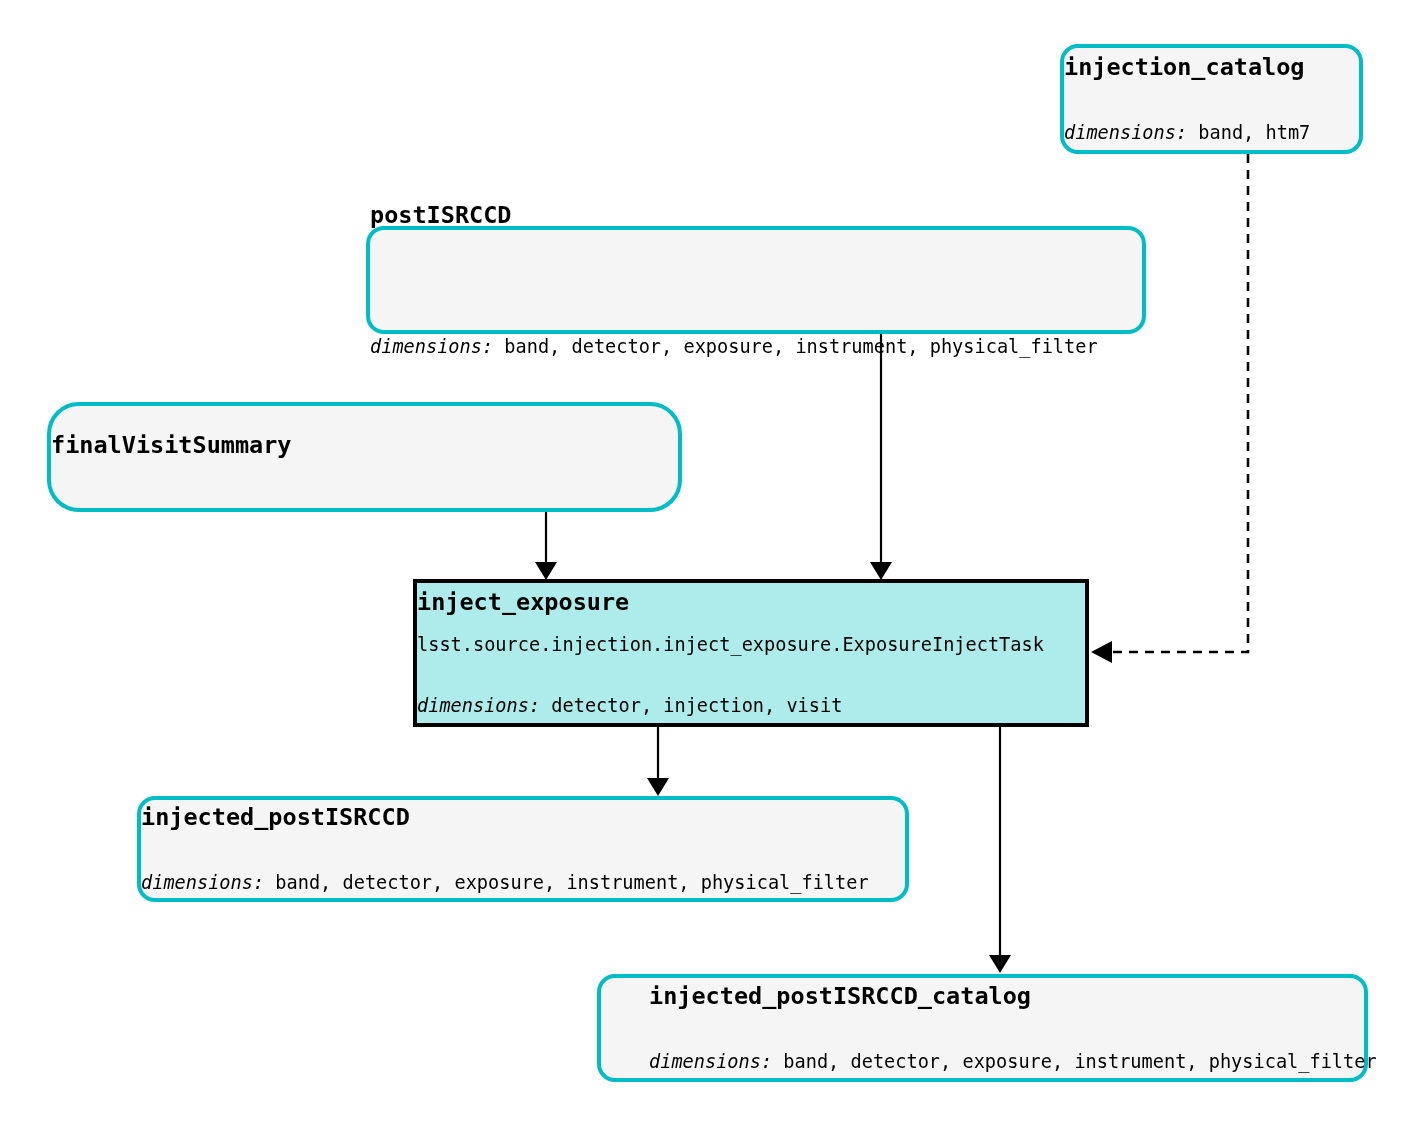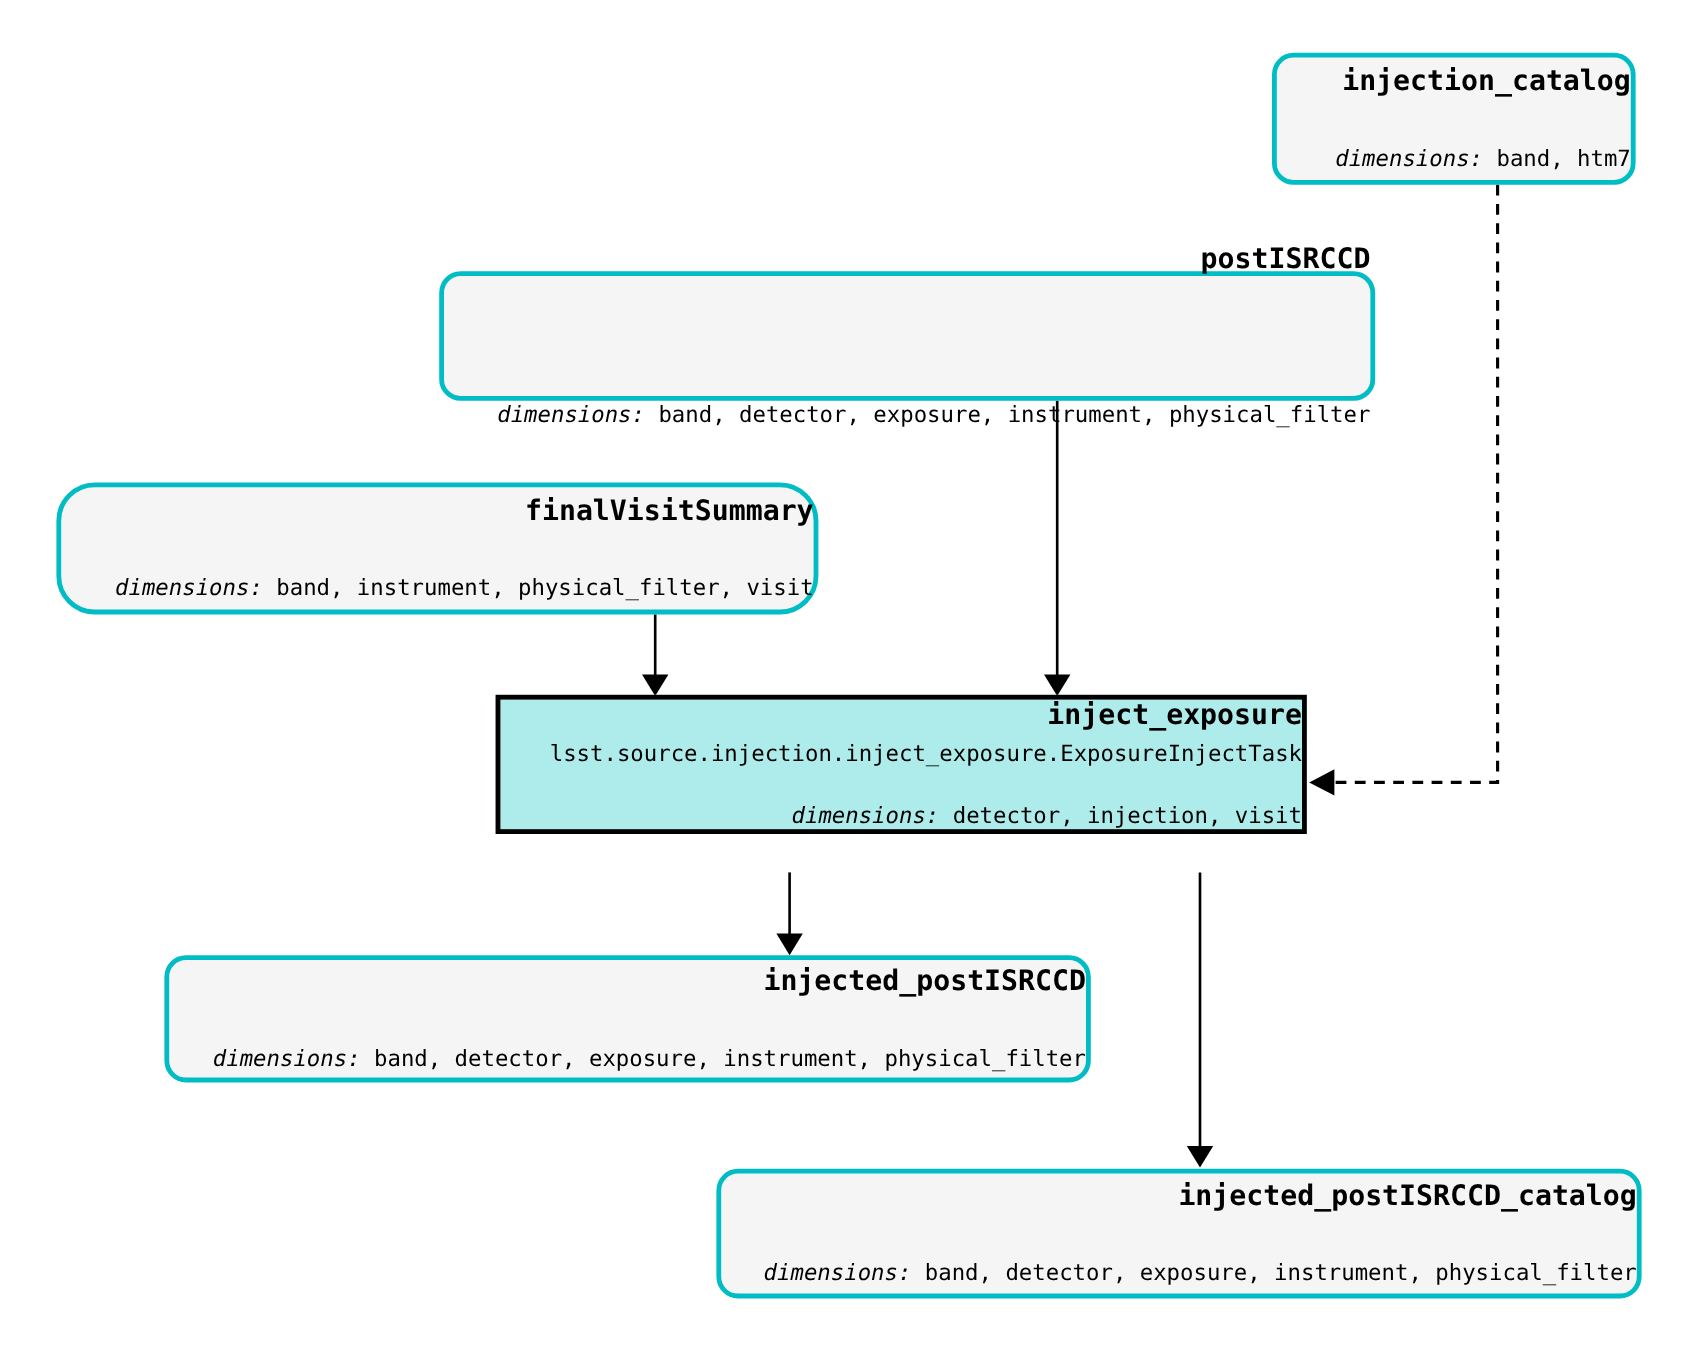--- a/index.html
+++ b/index.html
@@ -21,21 +21,21 @@
     top: 0;
     width: 1415px;
     height: 1130px;
     pointer-events: none;
   }
   .node {
     position: absolute;
     box-sizing: border-box;
     display: flex;
     flex-direction: column;
-    align-items: flex-end;
+    align-items: flex-start;
     justify-content: center;
   }
   .node.dataset {
     background: #f5f5f5;
     border: 4px solid #00bcc4;
     border-radius: 18px;
   }
   .node.task {
     background: #aeecec;
     border: 4px solid #000000;
@@ -123,27 +123,23 @@
     <div class="gap-title"></div>
     <div class="node-dims">
       <span class="dim-label">dimensions: </span>
       <span>band, detector, exposure, instrument, physical_filter</span>
     </div>
   </div>
 
   <div class="node dataset" style="left:47px; top:402px; width:635px; height:110px;border-radius:32px;">
     <div class="node-title">finalVisitSummary</div>
     <div class="gap-title"></div>
-    <div class="node-dims">
-      <span class="dim-label">dimensions: </span>
-      <span>band, instrument, physical_filter, visit</span>
-    </div>
   </div>
 
-  <div class="node task" style="left:413px; top:579px; width:676px; height:116px;">
+  <div class="node task" style="left:413px; top:579px; width:676px; height:148px;">
     <div class="node-title">inject_exposure</div>
     <div class="gap-line"></div>
     <div class="node-sub">lsst.source.injection.inject_exposure.ExposureInjectTask</div>
     <div class="gap-line"></div>
     <div class="node-dims">
       <span class="dim-label">dimensions: </span>
       <span>detector, injection, visit</span>
     </div>
   </div>
 

